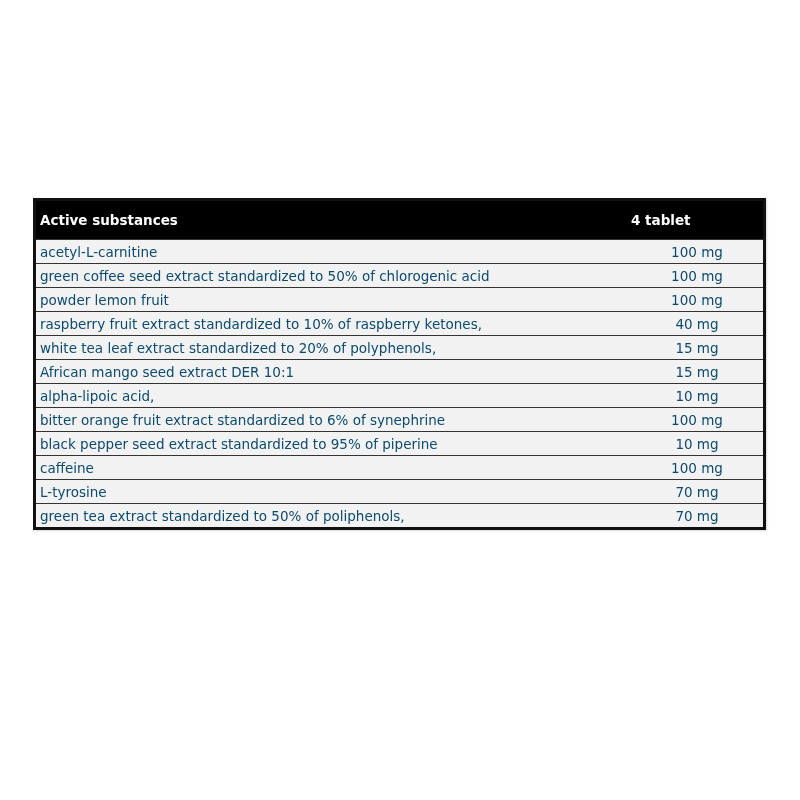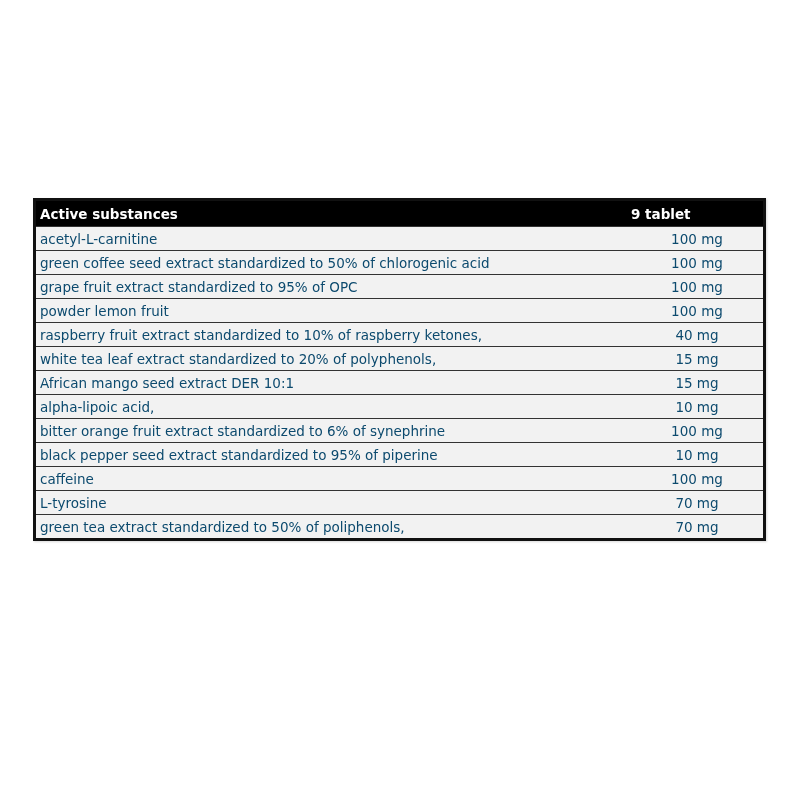--- a/index.html
+++ b/index.html
@@ -28,21 +28,21 @@
       width: 100%;
       border-collapse: collapse;
       table-layout: fixed;
     }
     thead th {
       background: #000000;
       color: #ffffff;
       font-weight: bold;
       font-size: 13.5px;
       text-align: left;
-      height: 25px;
+      height: 38px;
       padding: 0 0 0 4px;
       vertical-align: middle;
     }
     thead th.col-amount {
       padding-left: 8px;
     }
     tbody td {
       font-size: 13.5px;
       color: #0c4a6e;
       height: 23px;
@@ -65,34 +65,30 @@
 
 <div class="table-wrap">
   <table>
     <colgroup>
       <col class="c1">
       <col class="c2">
     </colgroup>
     <thead>
       <tr>
         <th>Active substances</th>
-        <th class="col-amount">9 tablet</th>
+        <th class="col-amount">4 tablet</th>
       </tr>
     </thead>
     <tbody id="table-body">
       <tr>
         <td>acetyl-L-carnitine</td>
         <td class="col-amount">100 mg</td>
       </tr>
       <tr>
         <td>green coffee seed extract standardized to 50% of chlorogenic acid</td>
-        <td class="col-amount">100 mg</td>
-      </tr>
-      <tr>
-        <td>grape fruit extract standardized to 95% of OPC</td>
         <td class="col-amount">100 mg</td>
       </tr>
       <tr>
         <td>powder lemon fruit</td>
         <td class="col-amount">100 mg</td>
       </tr>
       <tr>
         <td>raspberry fruit extract standardized to 10% of raspberry ketones,</td>
         <td class="col-amount">40 mg</td>
       </tr>

